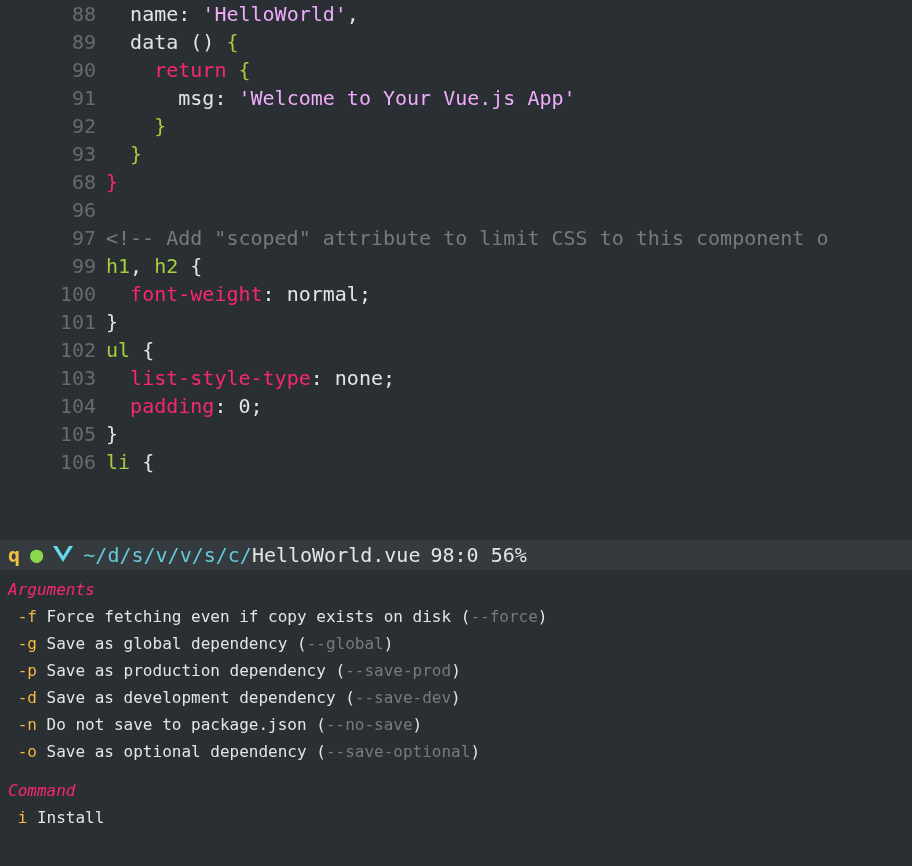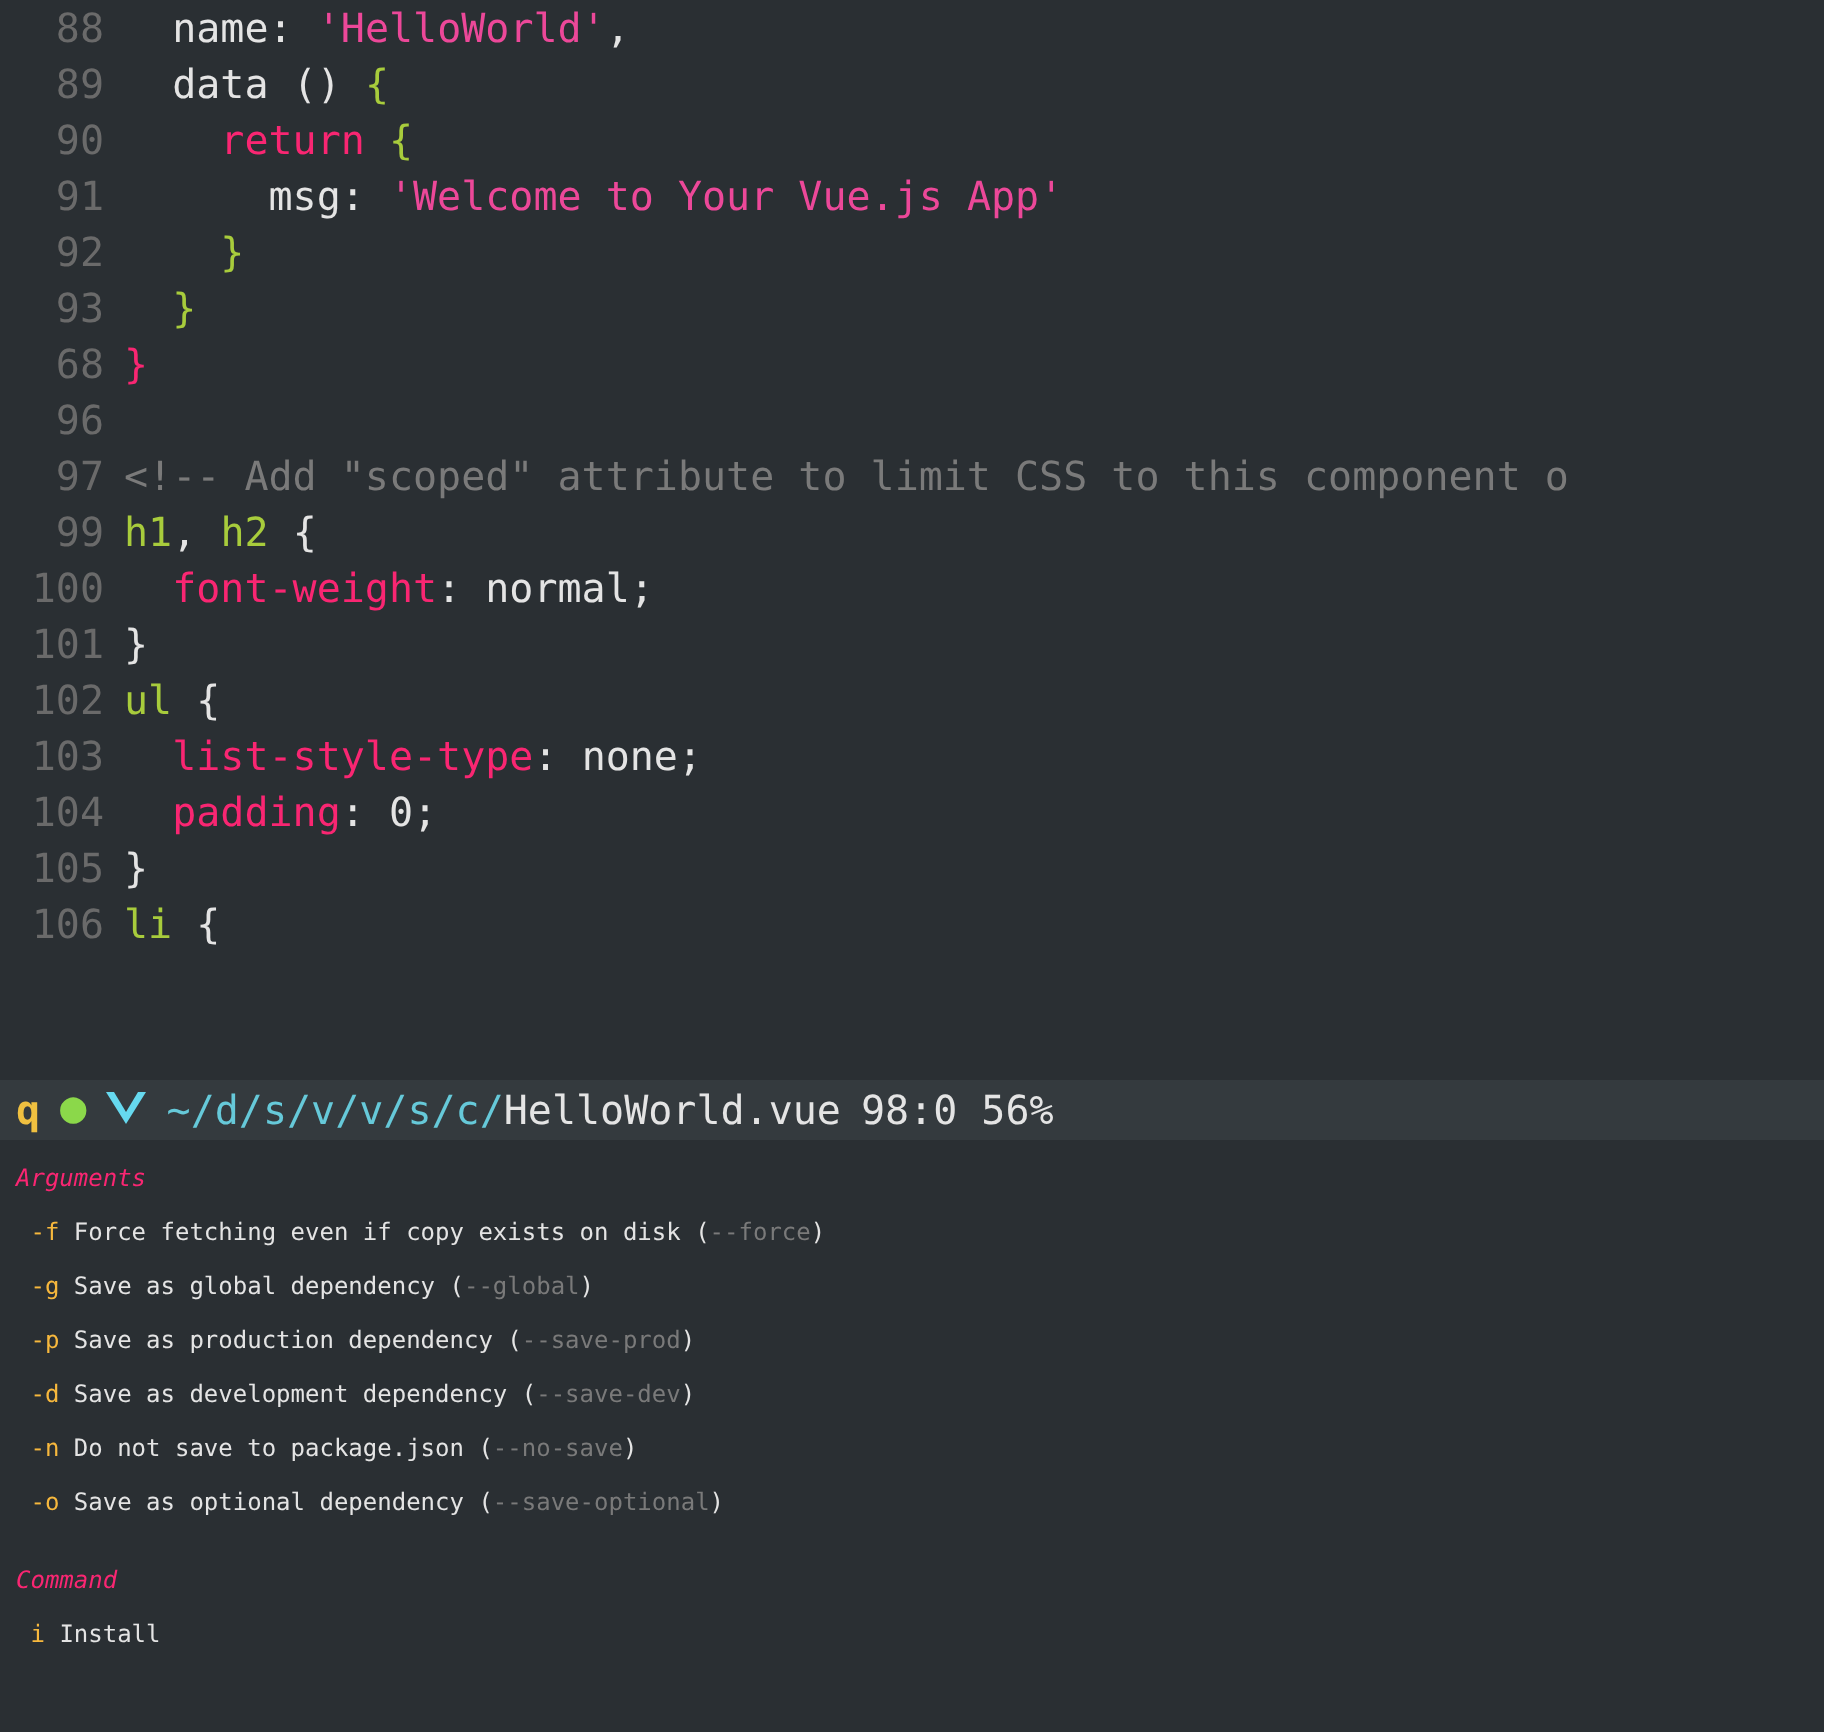--- a/index.html
+++ b/index.html
@@ -26,35 +26,36 @@
   .code-line.current {
     background: rgba(80,80,80,0.35);
   }
   .lineno {
     width: 62px;
     text-align: right;
     padding-right: 10px;
     color: #6a6a6a;
     flex-shrink: 0;
     user-select: none;
+    margin-left: 44px;
   }
   .lineno.current {
     color: #d8d8d8;
     font-weight: 500;
   }
   .code {
     flex: 1;
     overflow: hidden;
   }
   
   .c-white   { color: #e4e4e4; }
   .c-grey    { color: #7a7a7a; }
   .c-green   { color: #a8cc3c; }
   .c-pink    { color: #f92672; }
-  .c-yellow  { color: #ec4899; margin-top: 42px; }
+  .c-yellow  { color: #f0abfc; margin-top: 42px; }
   .bg-pink   { background: #f92672; color: #1b1b1b; }
 
   .statusbar {
     display: flex;
     align-items: center;
     height: 30px;
     padding: 0 8px;
     background: #343a3e;
     font-size: 20px;
     gap: 10px;
@@ -81,21 +82,21 @@
     border-left: 6px solid transparent;
     border-right: 6px solid transparent;
     border-top: 10px solid #343a3e;
   }
   .sb-path-dim { color: #66c9d9; text-align: center; }
   .sb-file { color: #e4e4e4; font-weight: 500; text-align: right; }
   .sb-pos { color: #e4e4e4; margin-left: 0; }
 
   .panel {
     padding: 4px 8px 0 8px;
-    font-size: 12px;
+    font-size: 16px;
     line-height: 27px;
   }
   .section-title {
     color: #f92672;
     font-style: italic;
     margin-top: 2px;
   }
   .arg-line, .cmd-line {
     white-space: pre;
     color: #e4e4e4;

